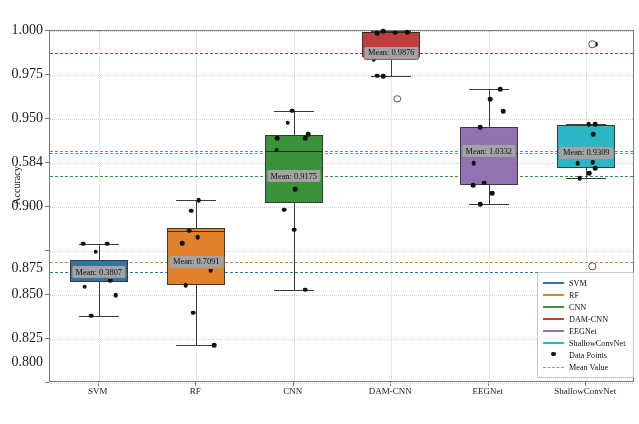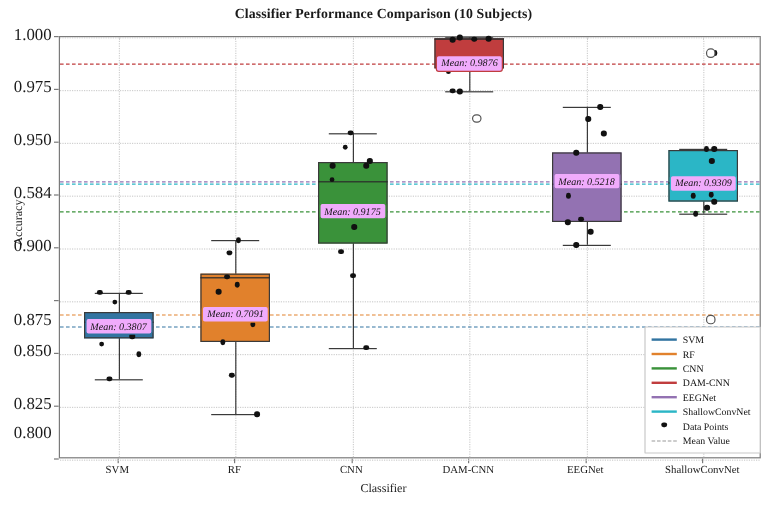--- a/index.html
+++ b/index.html
@@ -152,25 +152,24 @@
     background: #ffffff;
     border: 1px solid #555555;
     transform: translate(-50%, -50%);
   }
   .mean-label {
     position: absolute;
     transform: translate(-50%, -50%);
     font-size: 8.4px;
     color: #111111;
     padding: 1.6px 3.4px;
-    background: #f0abfc;
+    background: #a3a3a3;
     border-radius: 2.5px;
     white-space: nowrap;
     box-sizing: border-box;
-    font-style: italic;
   }
   #legend {
     position: absolute;
     left: 537px;
     top: 272px;
     width: 97px;
     box-sizing: border-box;
     background: #ffffff;
     border: 1px solid #c8c8c8;
     border-radius: 1px;
@@ -209,24 +208,22 @@
     border-radius: 50%;
     background: #111111;
   }
   .legend-text { white-space: nowrap; }
 </style>
 </head>
 <body>
 
 <div id="figure">
 
-  <div id="chart-title">Classifier Performance Comparison (10 Subjects)</div>
 
   <div id="ylabel">Accuracy</div>
-  <div id="xlabel">Classifier</div>
 
   <div id="y-ticks">
       <div class="ytick-wrap" style="top: 362px;">0.800</div>
       <div class="ytick-mark" style="top: 382px;"></div>
       <div class="ytick-wrap" style="top: 338px;">0.825</div>
       <div class="ytick-mark" style="top: 338px;"></div>
       <div class="ytick-wrap" style="top: 294px;">0.850</div>
       <div class="ytick-mark" style="top: 294px;"></div>
       <div class="ytick-wrap" style="top: 268px;">0.875</div>
       <div class="ytick-mark" style="top: 250px;"></div>
@@ -365,21 +362,21 @@
           <div class="dot" style="left: 450.381px; top: 58.432px;"></div>
           <div class="dot" style="left: 440.111px; top: 68.288px;"></div>
           <div class="dot" style="left: 453.367px; top: 80.08px;"></div>
           <div class="dot" style="left: 430.378px; top: 95.92px;"></div>
           <div class="dot" style="left: 427.525px; top: 119.68px;"></div>
           <div class="dot" style="left: 423.856px; top: 132px;"></div>
           <div class="dot" style="left: 434.394px; top: 151.712px;"></div>
           <div class="dot" style="left: 423.208px; top: 154px;"></div>
           <div class="dot" style="left: 442.032px; top: 162.272px;"></div>
           <div class="dot" style="left: 430.349px; top: 173.36px;"></div>
-          <div class="mean-label" style="left: 438.75px; top: 120.032px; border: 1.2px solid rgb(147, 114, 178);">Mean: 0.5218</div>
+          <div class="mean-label" style="left: 438.75px; top: 120.032px; border: 1.2px solid rgb(147, 114, 178);">Mean: 1.0332</div>
         </div>
         <div style="position: absolute; left: 0px; top: 0px; width: 100%; height: 100%;">
           <div class="whisker-v" style="left: 536.25px; top: 92.928px; height: 54.032px;"></div>
           <div class="cap" style="left: 516.25px; width: 40px; top: 92.928px;"></div>
           <div class="cap" style="left: 516.25px; width: 40px; top: 146.96px;"></div>
           <div class="box" style="left: 507.25px; width: 58px; top: 93.632px; height: 43.648px; background: rgb(43, 182, 198);"></div>
           <div class="median" style="left: 507.25px; width: 58px; top: 121.088px;"></div>
           <div class="dot" style="left: 545.342px; top: 92.928px;"></div>
           <div class="dot" style="left: 538.722px; top: 93.28px;"></div>
           <div class="dot" style="left: 543.014px; top: 102.96px;"></div>

